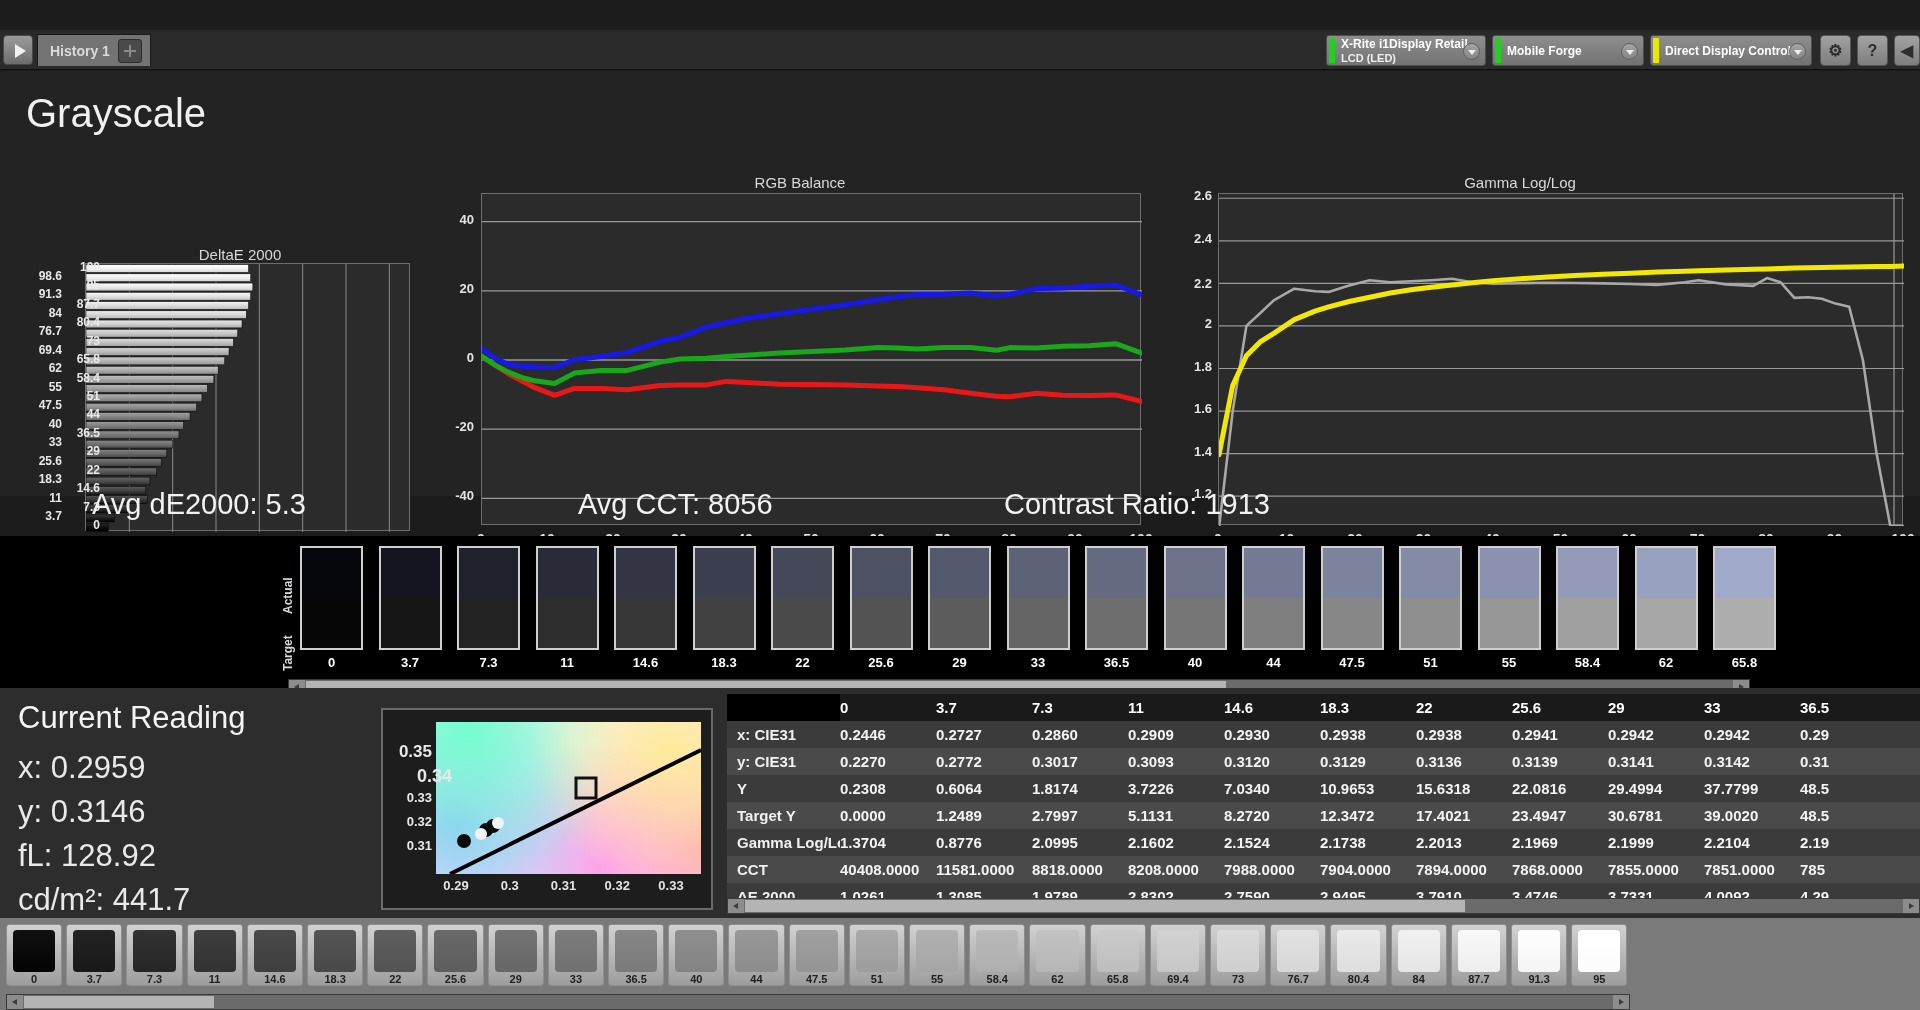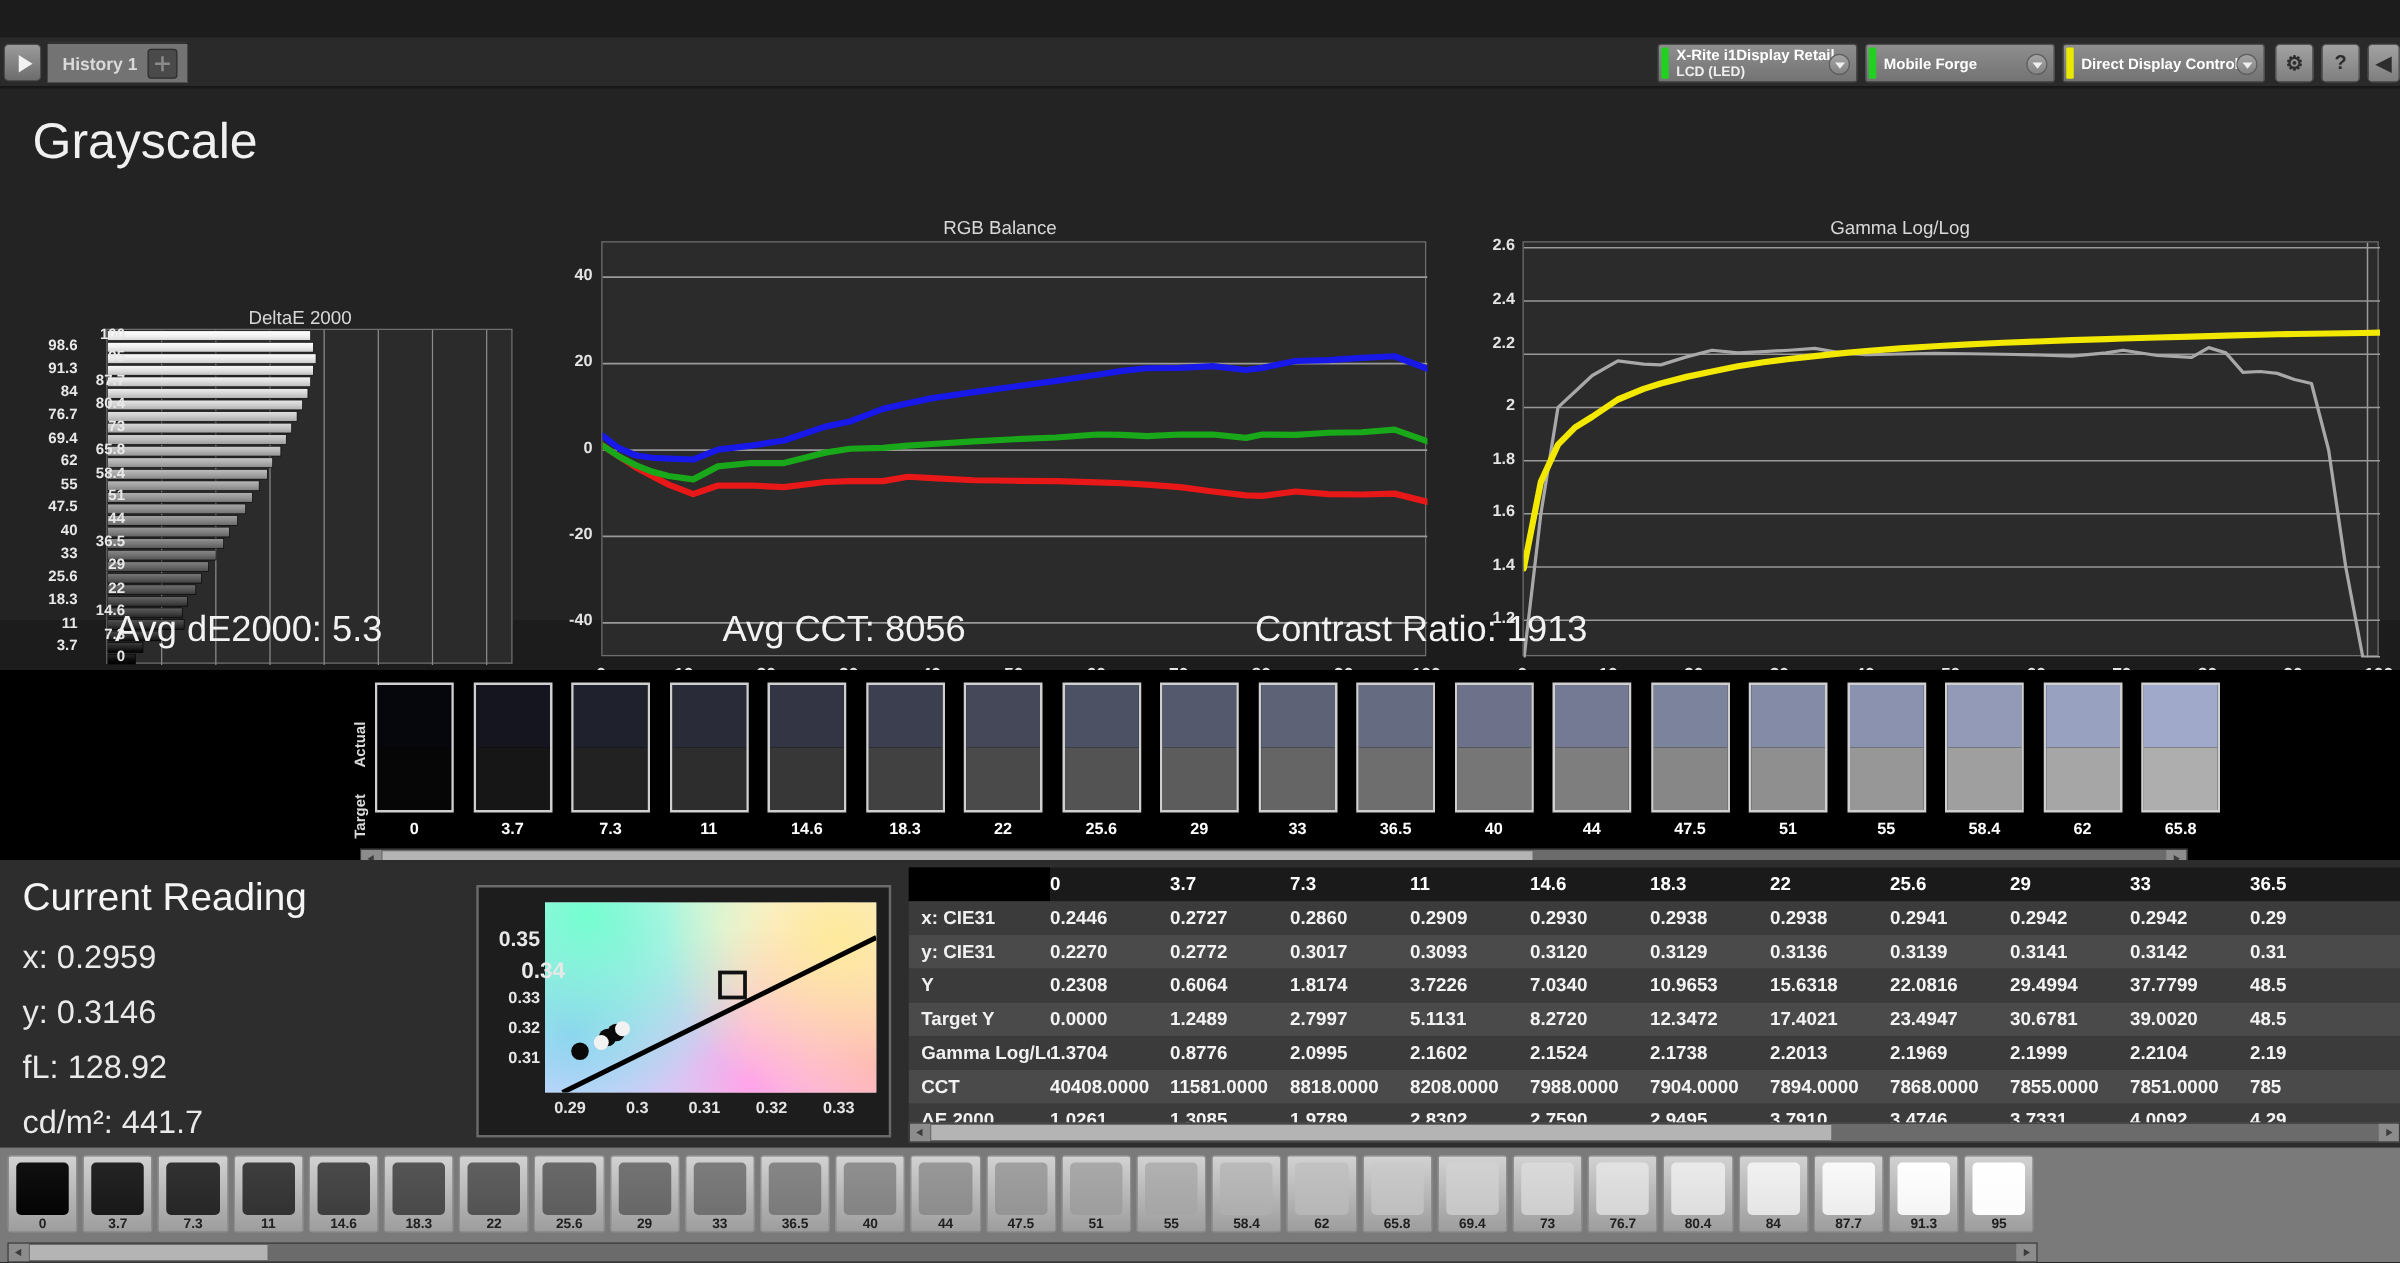--- a/index.html
+++ b/index.html
@@ -140,21 +140,21 @@
   }
   .hscroll .rbtn:after{
     content:""; position:absolute; left:6px; top:4px;
     border-top:3.5px solid transparent; border-bottom:3.5px solid transparent; border-left:5px solid #3c3c3c;
   }
   .hscroll .thumb{ position:absolute; top:1px; height:12px; background:#b4b4b4; }
 
   
   .bottom{ position:absolute; left:0; top:688px; width:1920px; height:230px; background:#2d2d2d; }
   .cur-title{ position:absolute; left:18px; top:12px; font-size:31px; color:#f4f4f4; }
-  .cur-line{ position:absolute; left:18px; font-size:26px; color:#e9e9e9; }
+  .cur-line{ position:absolute; left:18px; font-size:31px; color:#e9e9e9; }
 
   .cie-box{ position:absolute; left:381px; top:708px; width:332px; height:202px;
             background:#1d1d1d; border:2px solid #6a6a6a; }
   .cie-plot{ position:absolute; left:436px; top:722px; width:265px; height:152px;
     background:
       radial-gradient(circle at 88% 18%, rgba(255,235,150,.92) 0%, rgba(255,235,150,0) 52%),
       radial-gradient(circle at 12% 6%,  rgba(110,255,205,.95) 0%, rgba(110,255,205,0) 56%),
       radial-gradient(circle at 8% 68%,  rgba(150,190,255,.95) 0%, rgba(150,190,255,0) 55%),
       radial-gradient(circle at 62% 96%, rgba(255,160,235,.95) 0%, rgba(255,160,235,0) 58%),
       radial-gradient(circle at 98% 86%, rgba(255,175,170,.95) 0%, rgba(255,175,170,0) 52%),
@@ -510,21 +510,21 @@
           <line x1="0" y1="259.6410256410257" x2="685" y2="259.6410256410257" stroke="#9a9a9a" stroke-width="1.2"></line>
           <line x1="0" y1="302.20512820512823" x2="685" y2="302.20512820512823" stroke="#9a9a9a" stroke-width="1.2"></line>
           <line x1="675" y1="0" x2="675" y2="332" stroke="#9a9a9a" stroke-width="1.2"></line>
           <path d="M0.0 334.1 L13.7 217.1 L27.4 131.9 L41.1 119.2 L54.8 106.4 L75.3 94.7 L95.9 97.3 L109.6 97.9 L130.2 91.5 L150.7 86.2 L171.3 88.3 L191.8 87.3 L212.3 86.2 L232.9 84.7 L253.4 88.3 L274.0 89.8 L301.4 89.2 L328.8 88.7 L356.2 89.0 L383.6 89.4 L411.0 90.0 L438.4 90.9 L465.8 88.3 L479.5 86.2 L506.9 90.4 L534.3 91.9 L548.0 84.1 L561.7 88.3 L575.4 103.9 L589.1 103.2 L602.8 104.7 L616.5 109.6 L630.2 112.8 L643.9 166.0 L657.6 259.6 L671.3 332.0 L685.0 332.0" fill="none" stroke="#a8a8a8" stroke-width="2.6" stroke-linejoin="round" stroke-linecap="round"></path>
           <path d="M0.0 260.7 L13.7 191.5 L27.4 161.7 L41.1 147.9 L54.8 139.4 L75.3 125.6 L95.9 117.1 L109.6 112.8 L130.2 107.5 L150.7 103.2 L171.3 99.0 L191.8 95.8 L212.3 93.2 L232.9 90.9 L253.4 88.7 L274.0 86.8 L301.4 84.7 L328.8 83.0 L356.2 81.5 L383.6 80.2 L411.0 79.2 L438.4 78.1 L465.8 77.3 L479.5 76.8 L506.9 76.0 L534.3 75.3 L548.0 74.9 L561.7 74.5 L575.4 74.1 L589.1 73.8 L602.8 73.4 L616.5 73.2 L630.2 73.0 L643.9 72.8 L657.6 72.6 L671.3 72.4 L685.0 72.1" fill="none" stroke="#f2e800" stroke-width="5" stroke-linejoin="round" stroke-linecap="round"></path>
         </svg>
     </div>
     <div id="gam-ylabels">
         <div class="axl" style="left:1158px; top:117.25641025641028px; width:54px;">2.6</div>
         <div class="axl" style="left:1158px; top:159.82051282051287px; width:54px;">2.4</div>
-        <div class="axl" style="left:1158px; top:195px; width:54px;text-align:right;">2.2</div>
+        <div class="axl" style="left:1158px; top:205px; width:54px;text-align:right;">2.2</div>
         <div class="axl" style="left:1158px; top:244.94871794871796px; width:54px;">2</div>
         <div class="axl" style="left:1158px; top:287.51282051282055px; width:54px;">1.8</div>
         <div class="axl" style="left:1158px; top:330.0769230769231px; width:54px;">1.6</div>
         <div class="axl" style="left:1158px; top:372.6410256410257px; width:54px;">1.4</div>
         <div class="axl" style="left:1158px; top:415.20512820512823px; width:54px;">1.2</div>
       </div>
     <div id="gam-xlabels">
         <div class="axb" style="left:1196px; top:460px; width:44px;">0</div>
         <div class="axb" style="left:1264.5px; top:460px; width:44px;">10</div>
         <div class="axb" style="left:1333px; top:460px; width:44px;">20</div>

